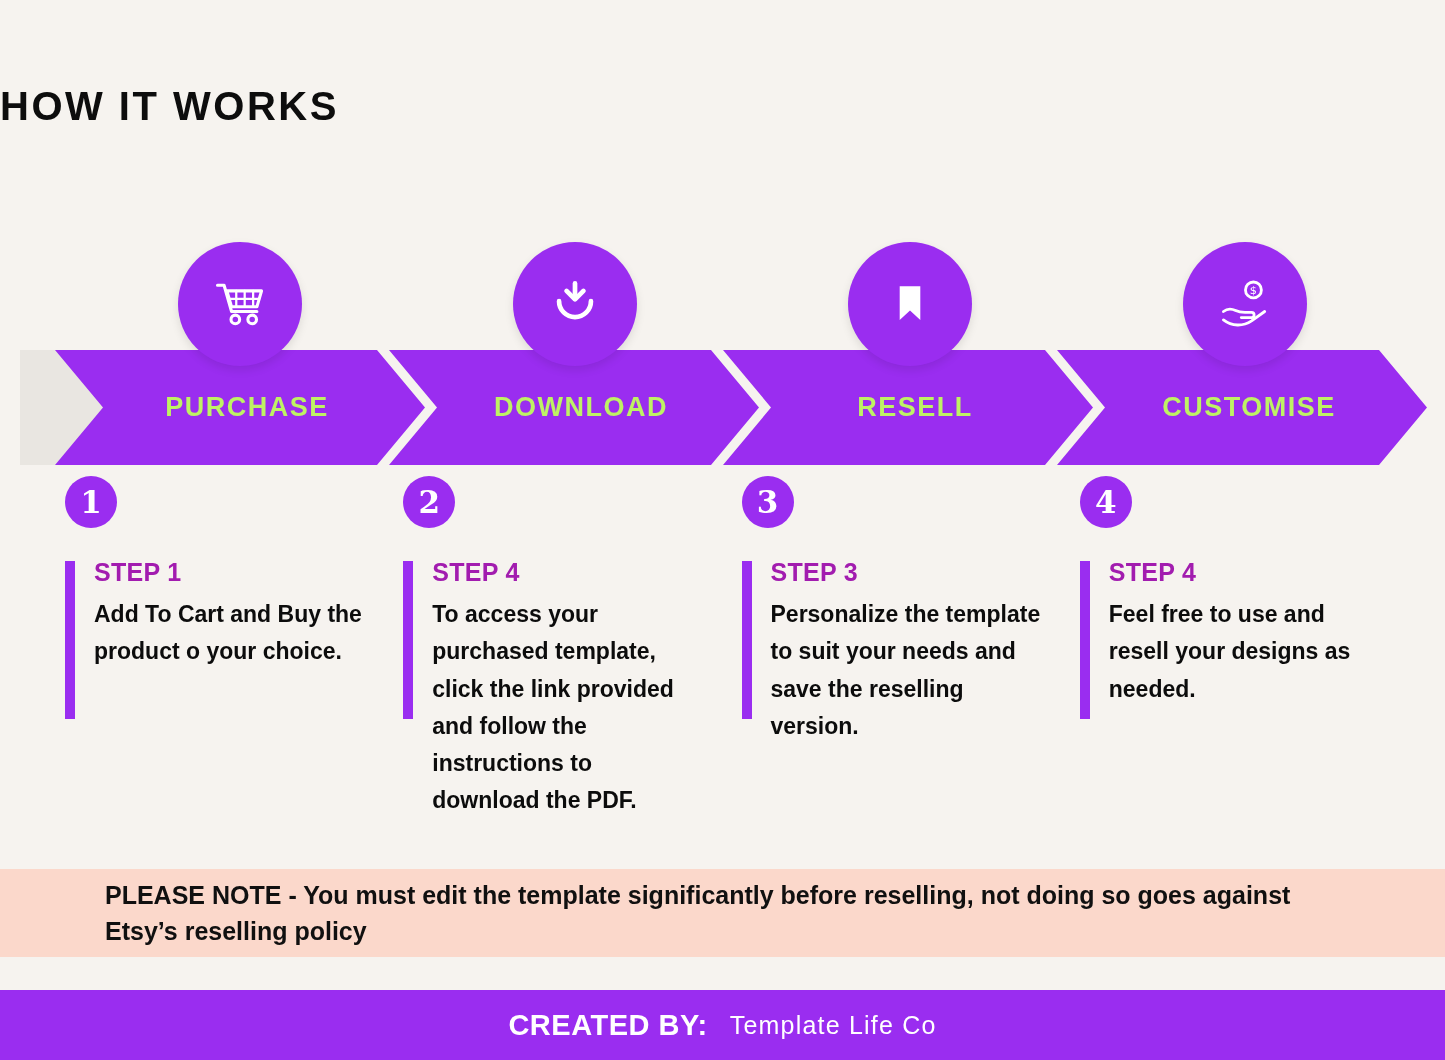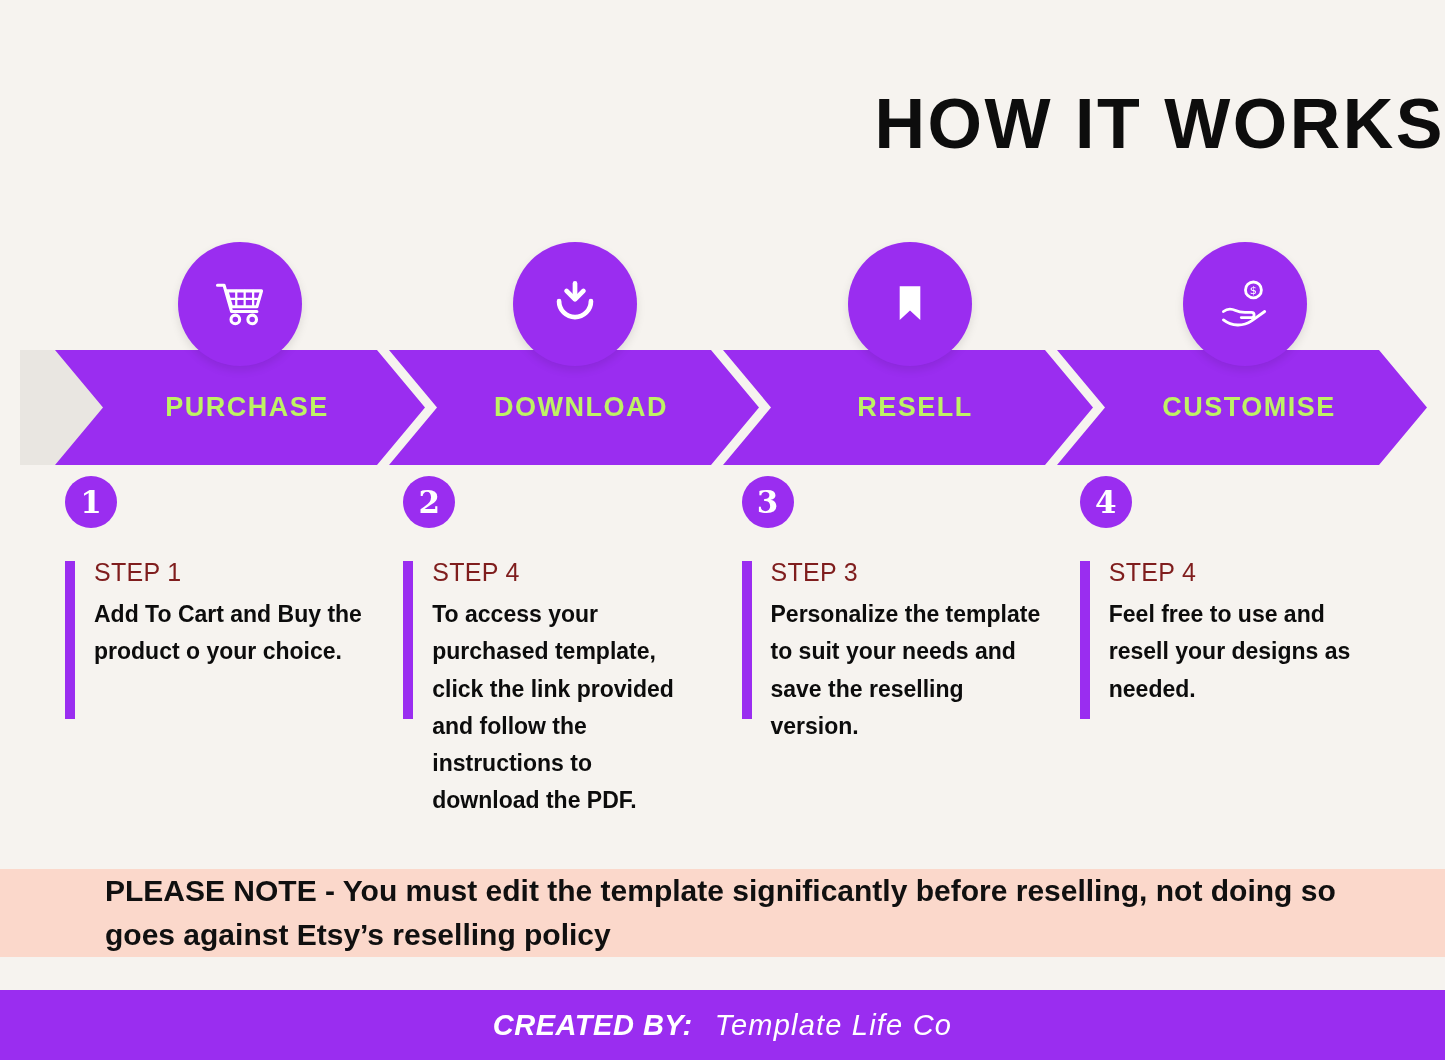--- a/index.html
+++ b/index.html
@@ -9,22 +9,22 @@
     font-family:"Liberation Sans", sans-serif;
     position:relative;
     overflow:hidden;
     color:#0d0d0d;
   }
   .page { position:absolute; inset:0; }
 
   
   .title {
     position:absolute; top:84px; left:0; width:100%;
-    text-align:right;
-    font-size:70px; font-weight:700; letter-spacing:2.5px;
+    text-align:left;
+    font-size:40px; font-weight:700; letter-spacing:2.5px;
     color:#0d0d0d;
   }
 
   
   .band { position:absolute; top:350px; left:0; width:1445px; height:115px; }
   .band-tail {
     position:absolute; top:0; left:20px; width:100px; height:115px;
     background:#e9e6e1;
     clip-path:polygon(0 0, 52px 0, 100% 50%, 52px 100%, 0 100%);
   }
@@ -63,43 +63,43 @@
     background:#9a2df0; color:#fff;
     font-family:"DejaVu Serif", serif; font-weight:700; font-size:31px;
     display:flex; align-items:center; justify-content:center;
     margin-bottom:30px;
   }
   .stepblock { position:relative; padding-left:29px; }
   .stepblock::before {
     content:""; position:absolute; left:0; top:3px;
     width:10px; height:158px; background:#9a2df0;
   }
-  .steptitle { color:#7f1d1d; font-size:25px; font-weight:400; margin-bottom:9px; letter-spacing:.3px; }
+  .steptitle { color:#a21caf; font-size:25px; font-weight:700; margin-bottom:9px; letter-spacing:.3px; }
   .stepdesc  { font-size:23px; font-weight:700; line-height:1.62; color:#0c0c0c; }
 
   
   .note {
     position:absolute; top:869px; left:0; width:100%; height:88px;
     background:#fbd8cb;
     display:flex; align-items:center;
   }
   .note-inner {
     padding-left:105px; padding-right:76px;
-    font-size:30px; font-weight:700; line-height:1.46; color:#101010;
+    font-size:25px; font-weight:700; line-height:1.46; color:#101010;
   }
   .note-label { font-weight:700; }
 
   
   .footer {
     position:absolute; top:990px; left:0; width:100%; height:70px;
     background:#9a2df0; color:#fff;
-    display:flex; align-items:center; justify-content:center; gap:22px;font-style:italic;
+    display:flex; align-items:center; justify-content:center; gap:22px;
   }
   .footer-label { font-size:29px; font-weight:700; letter-spacing:.5px; }
-  .footer-brand { font-size:29px; font-weight:400; letter-spacing:1.2px; }
+  .footer-brand { font-size:25px; font-weight:400; letter-spacing:1.2px; }
 </style>
 </head>
 <body>
 
 <div class="page">
 
   <div class="title">HOW IT WORKS</div>
 
   <div class="band">
     <div class="band-tail"></div>

